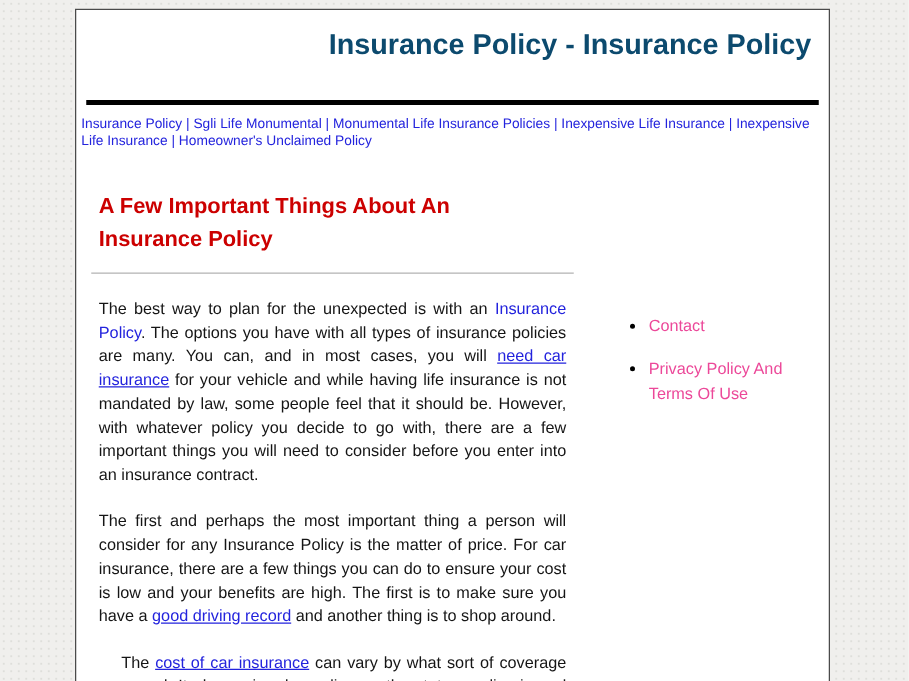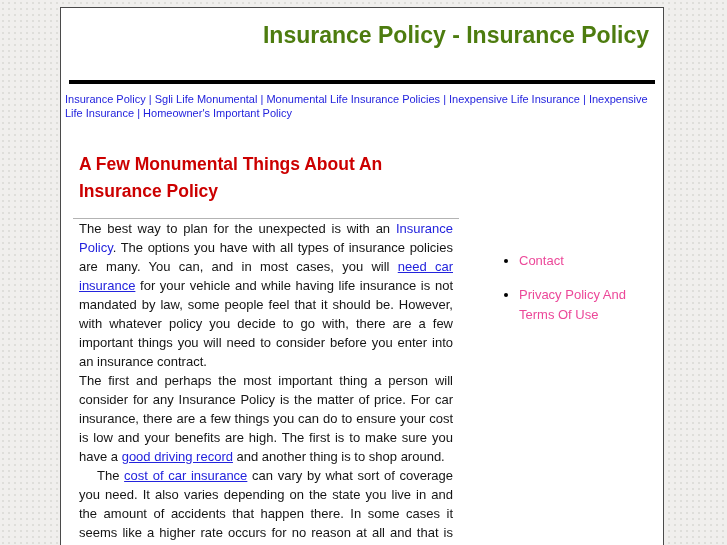--- a/index.html
+++ b/index.html
@@ -18,21 +18,21 @@
     left: 60px; top: 7px;
     width: 604px; height: 560px;
     background: #ffffff;
     border: 1px solid #4a4a4a;
   }
   .site-title {
     margin: 14px 14px 0 0;
     text-align: right;
     font-size: 23px;
     font-weight: bold;
-    color: #4d7c0f;
+    color: #0c4a6e;
     letter-spacing: 0;
   }
   .thick-rule {
     border: 0;
     height: 4px;
     background: #000000;
     margin: 31px 8px 8px 8px;
   }
   .top-nav {
     padding: 0 4px;
@@ -60,20 +60,21 @@
     color: #cc0000;
     max-width: 345px;
   }
   .thin-rule {
     border: 0;
     border-top: 1px solid #b3b3b3;
     margin: 13px 0 0 -6px;
     width: 386px;
   }
   .article-body p {
+    margin-top: 18px;
     font-size: 13px;
     line-height: 19px;
     color: #151515;
     text-align: justify;
   }
   .article-body p.indent { text-indent: 18px; }
   a.inline-link {
     color: #2323dd;
     text-decoration: none;
   }
@@ -103,26 +104,26 @@
 <body>
 
 <div class="site-box">
 
   <div>
     <h1 class="site-title">Insurance Policy - Insurance Policy</h1>
   </div>
 
   <hr class="thick-rule">
 
-  <div class="top-nav" id="topnav"><a href="#">Insurance Policy</a> | <a href="#">Sgli Life Monumental</a> | <a href="#">Monumental Life Insurance Policies</a> | <a href="#">Inexpensive Life Insurance</a> | <a href="#">Inexpensive Life Insurance</a> | <a href="#">Homeowner's Important Policy</a></div>
+  <div class="top-nav" id="topnav"><a href="#">Insurance Policy</a> | <a href="#">Sgli Life Monumental</a> | <a href="#">Monumental Life Insurance Policies</a> | <a href="#">Inexpensive Life Insurance</a> | <a href="#">Inexpensive Life Insurance</a> | <a href="#">Homeowner's Unclaimed Policy</a></div>
 
   <div class="content-row">
 
     <div class="main-col">
-      <h2 class="article-heading">A Few Monumental Things About An Insurance Policy</h2>
+      <h2 class="article-heading">A Few Important Things About An Insurance Policy</h2>
       <hr class="thin-rule">
       <div class="article-body" id="paragraphs">
           <p>The best way to plan for the unexpected is with an <a href="#" class="inline-link">Insurance Policy</a>. The options you have with all types of insurance policies are many. You can, and in most cases, you will <a href="#" class="inline-link u">need car insurance</a> for your vehicle and while having life insurance is not mandated by law, some people feel that it should be. However, with whatever policy you decide to go with, there are a few important things you will need to consider before you enter into an insurance contract.</p>
           <p>The first and perhaps the most important thing a person will consider for any Insurance Policy is the matter of price. For car insurance, there are a few things you can do to ensure your cost is low and your benefits are high. The first is to make sure you have a <a href="#" class="inline-link u">good driving record</a> and another thing is to shop around.</p>
           <p class="indent">The <a href="#" class="inline-link u">cost of car insurance</a> can vary by what sort of coverage you need. It also varies depending on the state you live in and the amount of accidents that happen there. In some cases it seems like a higher rate occurs for no reason at all and that is why getting an insurance quote is important for getting the best possible rate.</p>
         </div>
     </div>
 
     <div class="sidebar">
       <ul id="sidebar-list">

